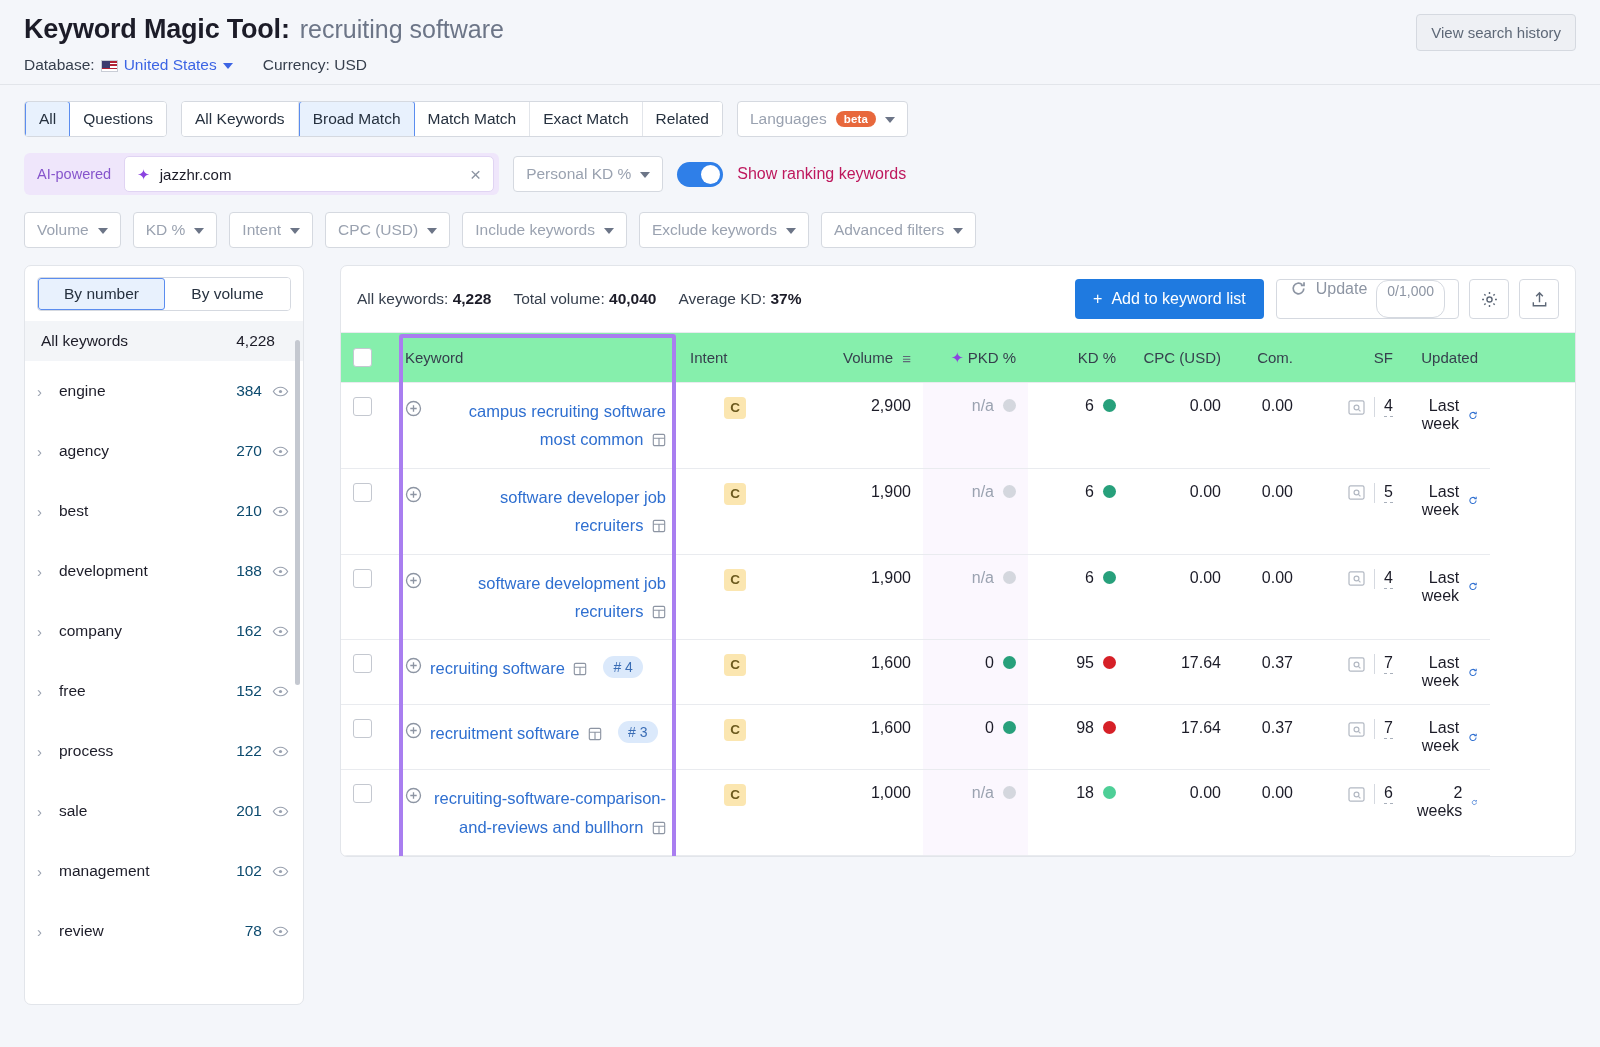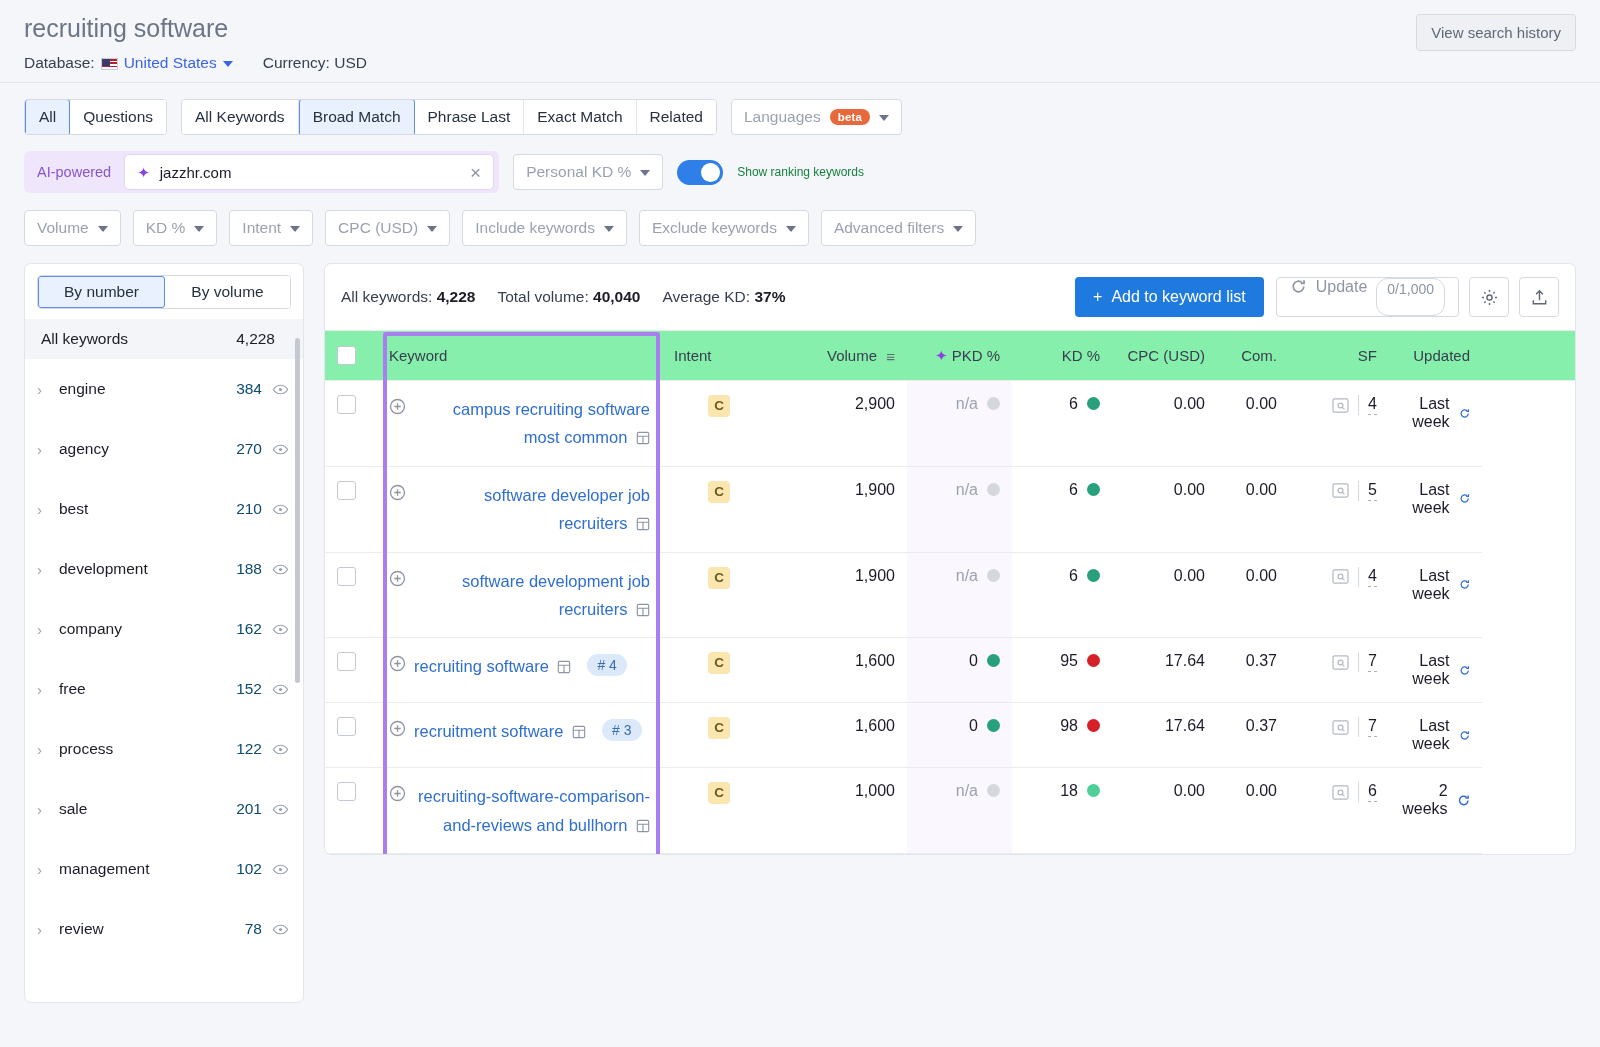--- a/index.html
+++ b/index.html
@@ -64,26 +64,26 @@
   }
   .ai-input .val { flex:1; font-size:15px; color:#1c1c28; }
   .ai-x { color:#8d95a3; font-size:19px; cursor:pointer; line-height:1; }
   .spark { color:#8b44e0; font-size:15px; line-height:1; }
   .pill-select {
     display:flex; align-items:center; gap:9px; border:1px solid #d5d9e0; background:#fff;
     border-radius:4px; height:36px; padding:0 12px; font-size:15.5px; color:#9aa2b0; cursor:pointer; white-space:nowrap;
   }
   .toggle { width:46px; height:25px; border-radius:13px; background:#2f7fe8; position:relative; cursor:pointer; flex:none; }
   .toggle:after { content:""; position:absolute; right:3px; top:3px; width:19px; height:19px; border-radius:50%; background:#fff; }
-  .toggle-label { font-size:12px; color:#15803d; }
+  .toggle-label { font-size:16px; color:#be185d; }
 
   .filter-row2 { display:flex; align-items:center; gap:12px; margin-top:17px; padding-bottom:17px; }
 
   
-  .body-wrap { display:flex; gap:20px; padding:0 24px; align-items:flex-start; }
+  .body-wrap { display:flex; gap:36px; padding:0 24px; align-items:flex-start; }
 
   
   .sidebar { width:280px; background:#fff; border:1px solid #e2e5ea; border-radius:7px; overflow:hidden; height:740px; position:relative; }
   .side-toggle { padding:11px 12px 10px 12px; display:flex; }
   .side-seg { display:flex; border:1px solid #d5d9e0; border-radius:4px; overflow:hidden; height:34px; width:100%; }
   .side-seg-btn { flex:1; text-align:center; font-size:15.5px; line-height:32px; background:#fff; cursor:pointer; color:#26313f; }
   .side-seg-btn.active { background:#e8f1fd; border:1.5px solid #5b8def; border-radius:3px; line-height:30px; }
   .side-all {
     display:flex; justify-content:space-between; padding:11px 28px 11px 16px;
     background:#f3f5f8; font-size:15.5px; color:#1c1c28;
@@ -152,20 +152,21 @@
   }
   .table-area { position:relative; }
 
   .sort-ico { display:inline-block; width:13px; color:#5e6877; vertical-align:-1px; margin-left:5px; }
 </style>
 </head>
 <body>
 
 <div class="header">
   <div class="title-row">
+    <span class="title-main">Keyword Magic Tool:</span>
     <span class="title-kw">recruiting software</span>
   </div>
   <div class="sub-row">
     <span class="sub-item">
       <span>Database:</span>
       <span class="flag"></span>
       <span class="db-link">United States</span>
       <span class="caret caret-blue"></span>
     </span>
     <span class="sub-item">Currency: USD</span>
@@ -176,21 +177,21 @@
 
 <div class="filters">
   <div class="seg-row">
     <div class="seg-group" id="seg-group-1">
         <div class="seg-btn active">All</div>
         <div class="seg-btn">Questions</div>
       </div>
     <div class="seg-group" id="seg-group-2">
         <div class="seg-btn">All Keywords</div>
         <div class="seg-btn active">Broad Match</div>
-        <div class="seg-btn">Phrase Last</div>
+        <div class="seg-btn">Match Match</div>
         <div class="seg-btn">Exact Match</div>
         <div class="seg-btn">Related</div>
       </div>
     <div class="lang-box">
       <span>Languages</span>
       <span class="beta-badge">beta</span>
       <span class="caret caret-grey"></span>
     </div>
   </div>
 

